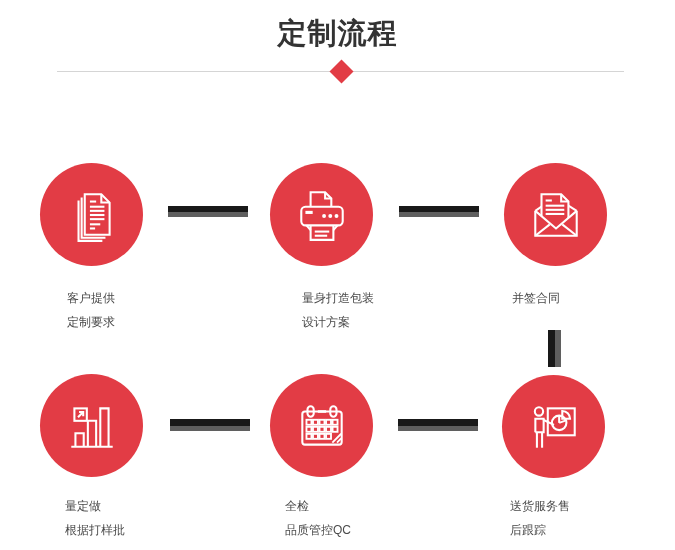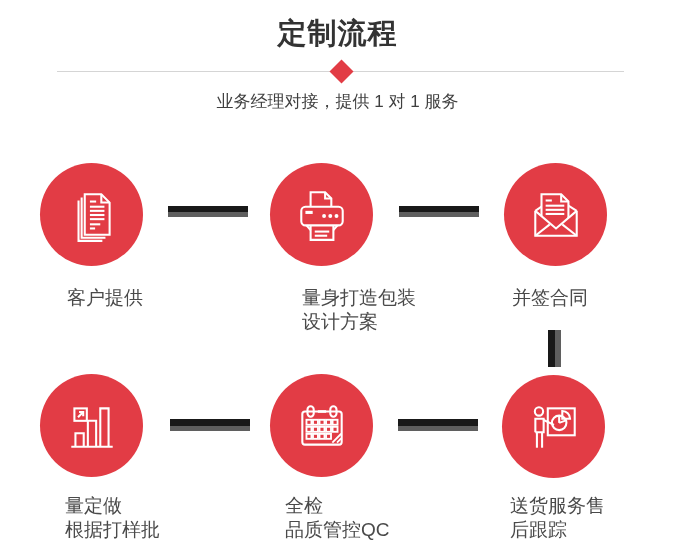--- a/index.html
+++ b/index.html
@@ -23,21 +23,21 @@
     position:absolute;top:90px;left:0;width:100%;text-align:center;
     font-size:17px;color:#3f3f3f;
   }
   .circle{
     position:absolute;width:103px;height:103px;border-radius:50%;
     background:var(--accent,#e23c45);
     display:flex;align-items:center;justify-content:center;
   }
   .circle svg{display:block;}
   .step-label{
-    position:absolute;font-size:19px;line-height:24px;color:#4a4a4a;white-space:nowrap;
+    position:absolute;font-size:12px;line-height:24px;color:#4a4a4a;white-space:nowrap;
   }
   
   .c1{left:40px;top:163px;} .c2{left:270px;top:163px;} .c3{left:504px;top:163px;}
   .c4{left:40px;top:374px;} .c5{left:270px;top:374px;} .c6{left:502px;top:375px;}
   
   .l1{left:67px;top:286px;} .l2{left:302px;top:286px;} .l3{left:512px;top:286px;}
   .l4{left:65px;top:494px;} .l5{left:285px;top:494px;} .l6{left:510px;top:494px;}
   
   .hconn{
     position:absolute;width:80px;height:11px;
@@ -52,41 +52,41 @@
   .ic{stroke:#fff;fill:none;stroke-width:2;stroke-linejoin:miter;}
 </style>
 </head>
 <body>
 
 <div class="page">
 
   <div class="title">定制流程</div>
   <div class="divider"></div>
   <div class="diamond"></div>
-  <div class="subtitle">业务经理对接，提供 1 对 1 服务</div>
 
   <div class="circle c1">
     <svg width="58" height="58" viewBox="0 0 56 56">
       <g class="ic">
         <path d="M15 14 V53 H38"></path>
         <path d="M18 11 V50 H41"></path>
         <path d="M21 8 H37 L45 16 V47 H21 Z"></path>
         <path d="M37 8 V16 H45"></path>
         <path d="M26 15 H32"></path>
         <path d="M26 20 H40"></path>
           <path d="M26 24 H40"></path>
           <path d="M26 28 H40"></path>
           <path d="M26 32 H40"></path>
         <path d="M26 37 H36"></path>
           <path d="M26 41 H31"></path>
       </g>
     </svg>
   </div>
   <div class="step-label l1">
     <div>客户提供</div>
+    <div>定制要求</div>
   </div>
 
   <div class="circle c2">
     <svg width="58" height="58" viewBox="0 0 56 56">
       <g class="ic">
         <path d="M17 20 V6 H31 L37 12 V20"></path>
         <path d="M31 6 V12 H37"></path>
         <rect x="8" y="20" width="40" height="18" rx="4"></rect>
         <path d="M12 25.5 H19" stroke-width="3"></path>
         <circle cx="30" cy="29" r="1.9" fill="#fff" stroke="none"></circle>

